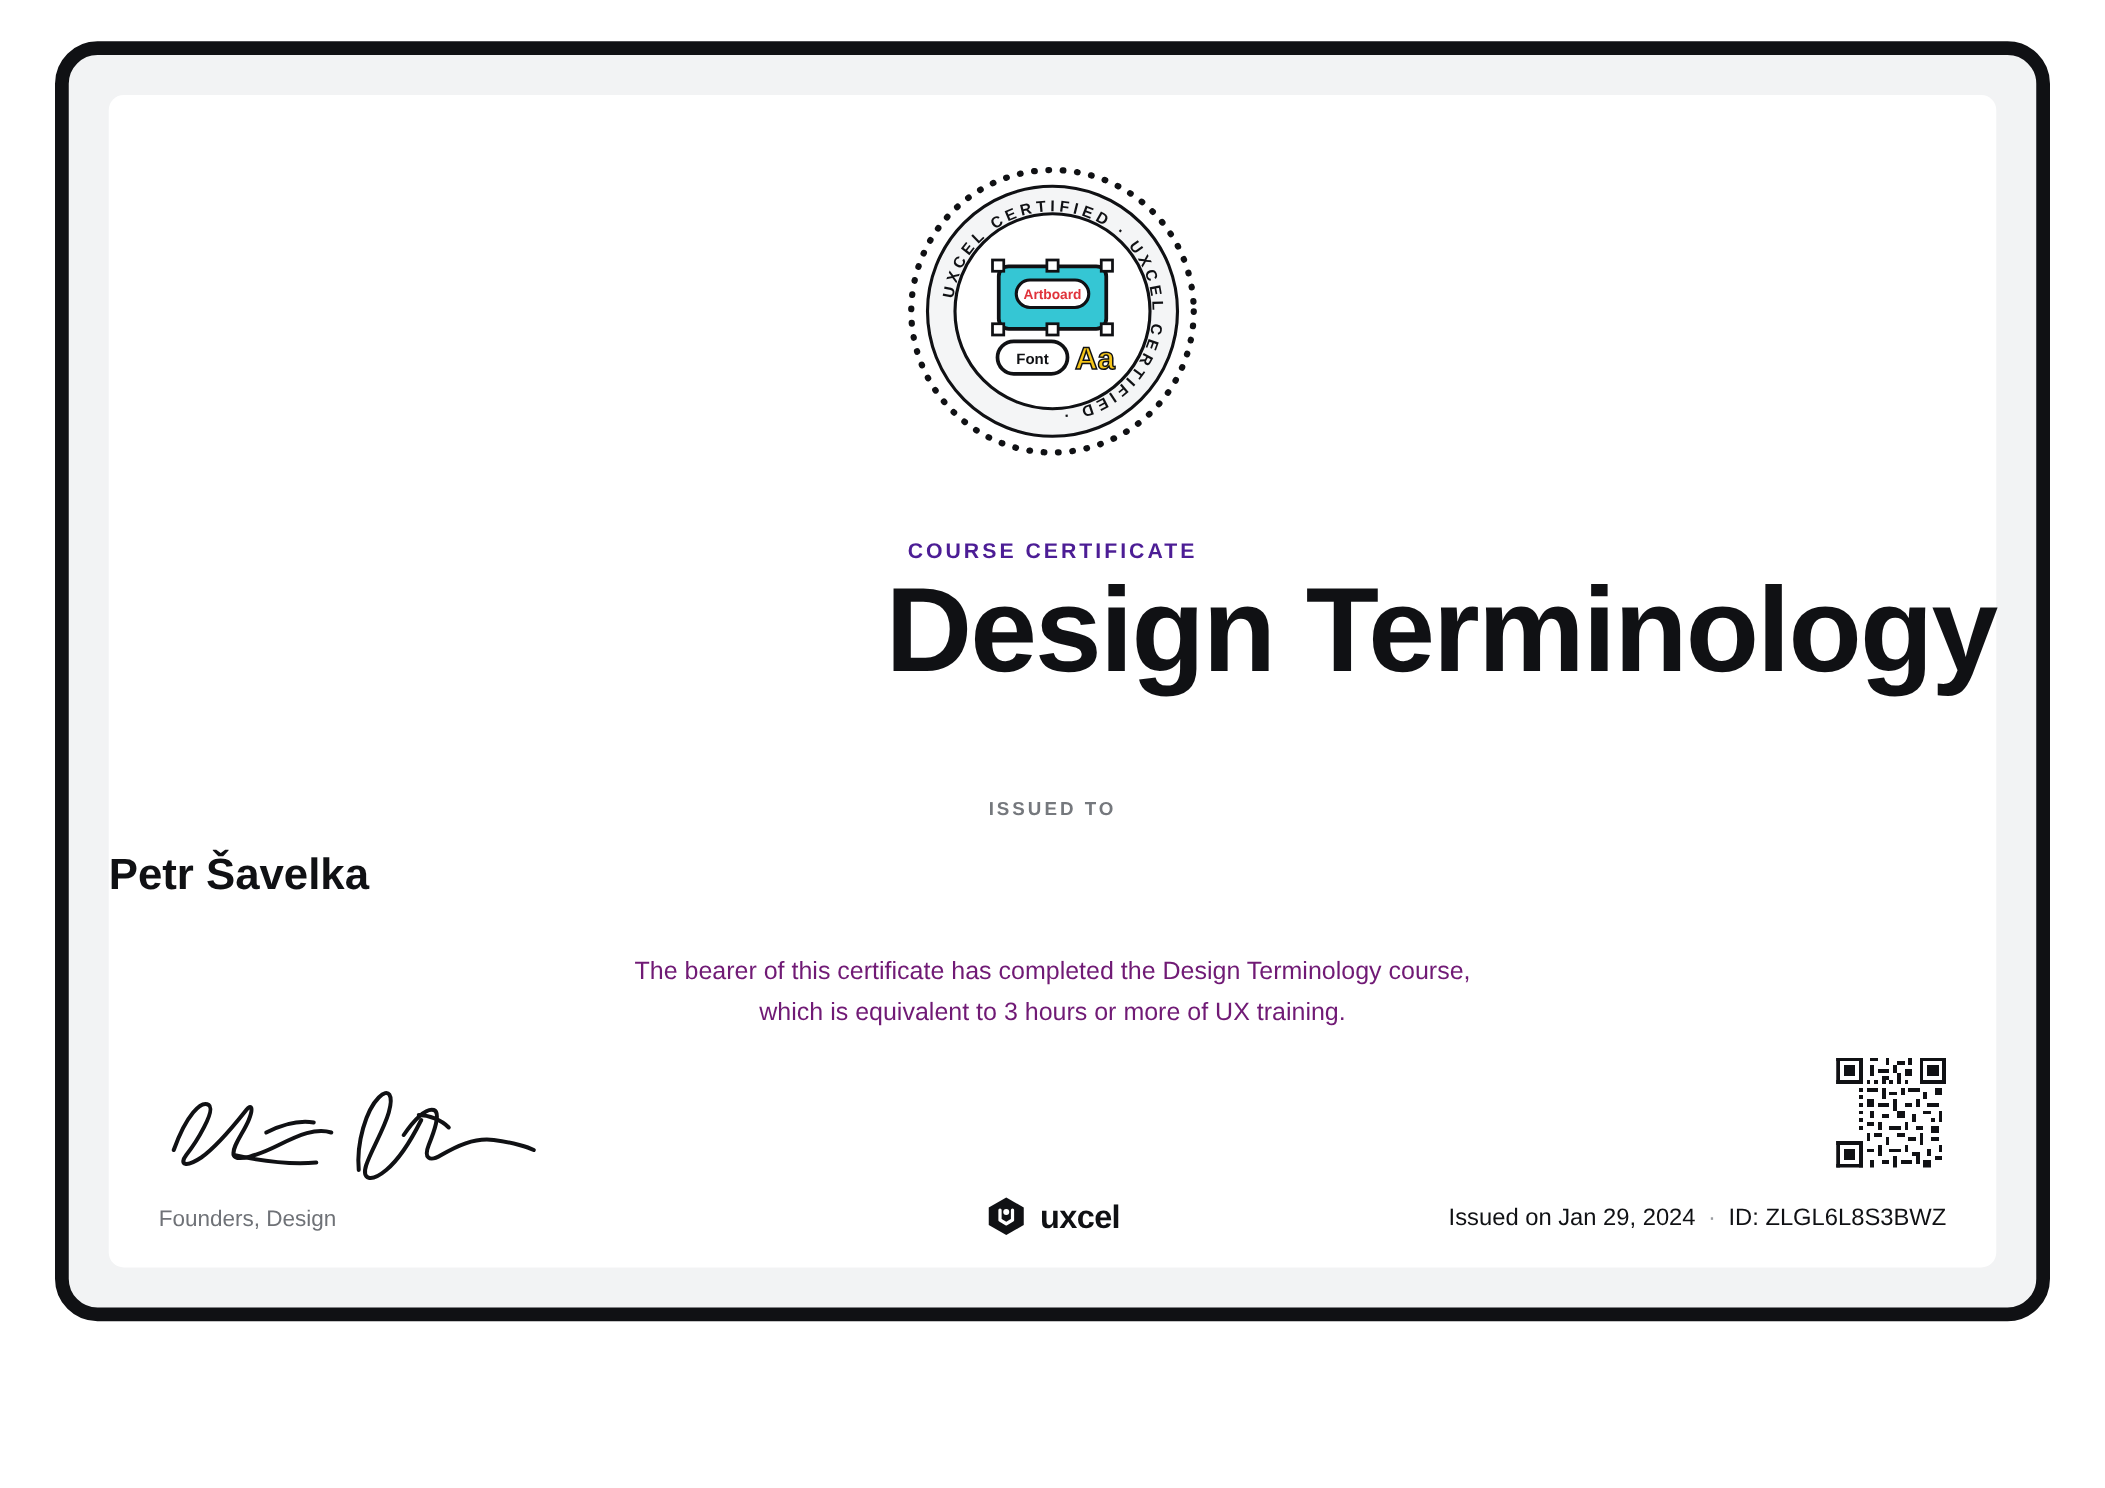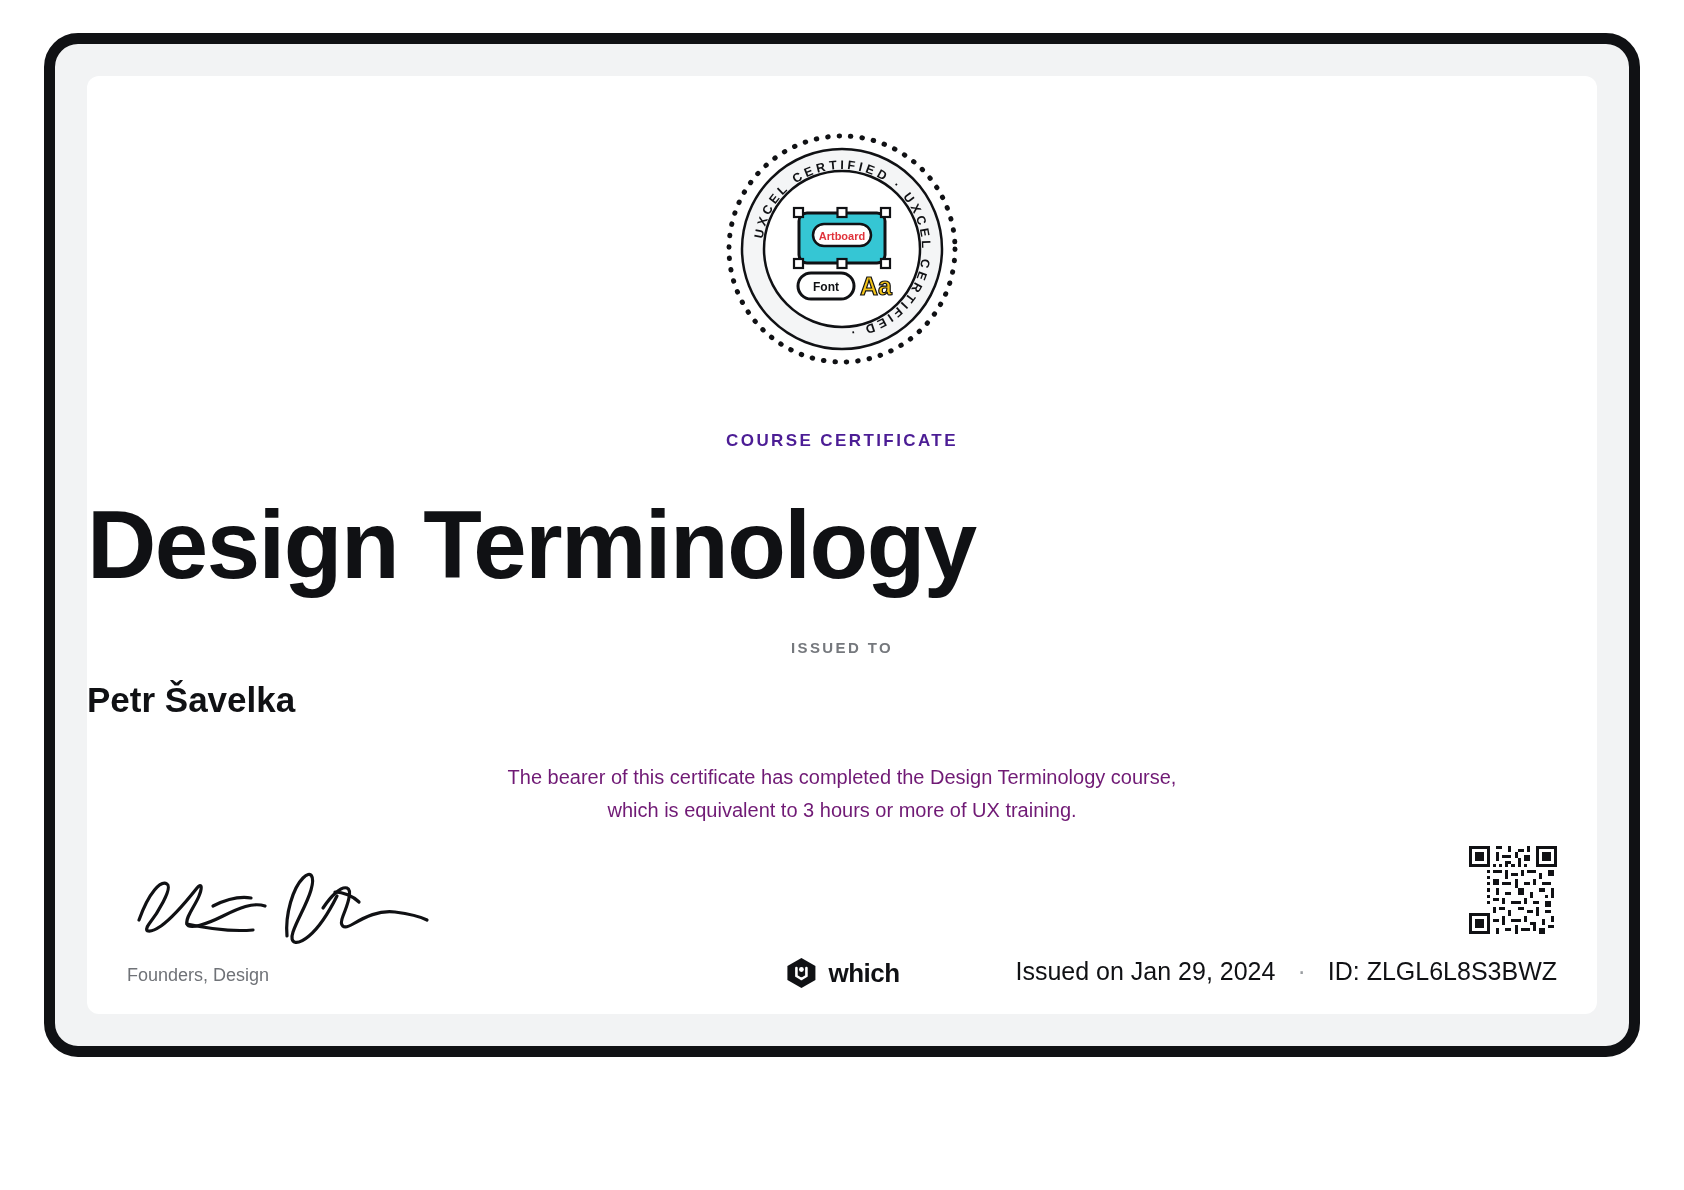--- a/index.html
+++ b/index.html
@@ -56,24 +56,24 @@
     width: 100%;
     text-align: center;
     font-size: 17px;
     letter-spacing: 2.4px;
     font-weight: bold;
     color: #4c1d95;
   }
 
   .course-title {
     position: absolute;
-    top: 416px;
-    left: 0;
-    width: 100%;
-    text-align: left;
+    top: 376px;
+    left: 0;
+    width: 100%;
+    text-align: right;
     font-size: 96px;
     line-height: 1.1;
     font-weight: bold;
     color: #101114;
     letter-spacing: -1.5px;
   }
 
   .issued-to-label {
     position: absolute;
     top: 563px;
@@ -138,25 +138,25 @@
     font-size: 26px;
     font-weight: bold;
     color: #101114;
     letter-spacing: -0.5px;
   }
 
   .issue-info {
     position: absolute;
     right: 40px;
     bottom: 28px;
-    font-size: 25px;
+    font-size: 19px;
     color: #101114;
     display: flex;
     align-items: center;
-    gap: 22px;
+    gap: 10px;
   }
   .dot-sep { color: #9a9da1; }
 
   .qr {
     position: absolute;
     right: 40px;
     bottom: 80px;
     width: 88px;
     height: 88px;
   }
@@ -225,21 +225,21 @@
       </svg>
     </div>
     <div class="founders-label">Founders, Design</div>
 
     <div class="brand">
       <svg width="34" height="34" viewBox="0 0 34 34">
         <path d="M17 2 L31 10 L31 24 L17 32 L3 24 L3 10 Z" fill="#101114"></path>
         <path d="M12 12 L12 20 M12 20 L17 23 M22 12 L22 20 M22 20 L17 23" stroke="#ffffff" stroke-width="2.6" fill="none" stroke-linecap="round"></path>
         <circle cx="17" cy="13.5" r="2.4" fill="#ffffff"></circle>
       </svg>
-      <span class="brand-text">which</span>
+      <span class="brand-text">uxcel</span>
     </div>
 
     <div class="qr">
       <svg width="88" height="88" viewBox="0 0 29 29" shape-rendering="crispEdges">
         <rect width="29" height="29" fill="#ffffff"></rect>
         <g fill="#101114">
 
           <rect x="0" y="0" width="7" height="1"></rect>
             <rect x="0" y="6" width="7" height="1"></rect>
           <rect x="0" y="0" width="1" height="7"></rect>

